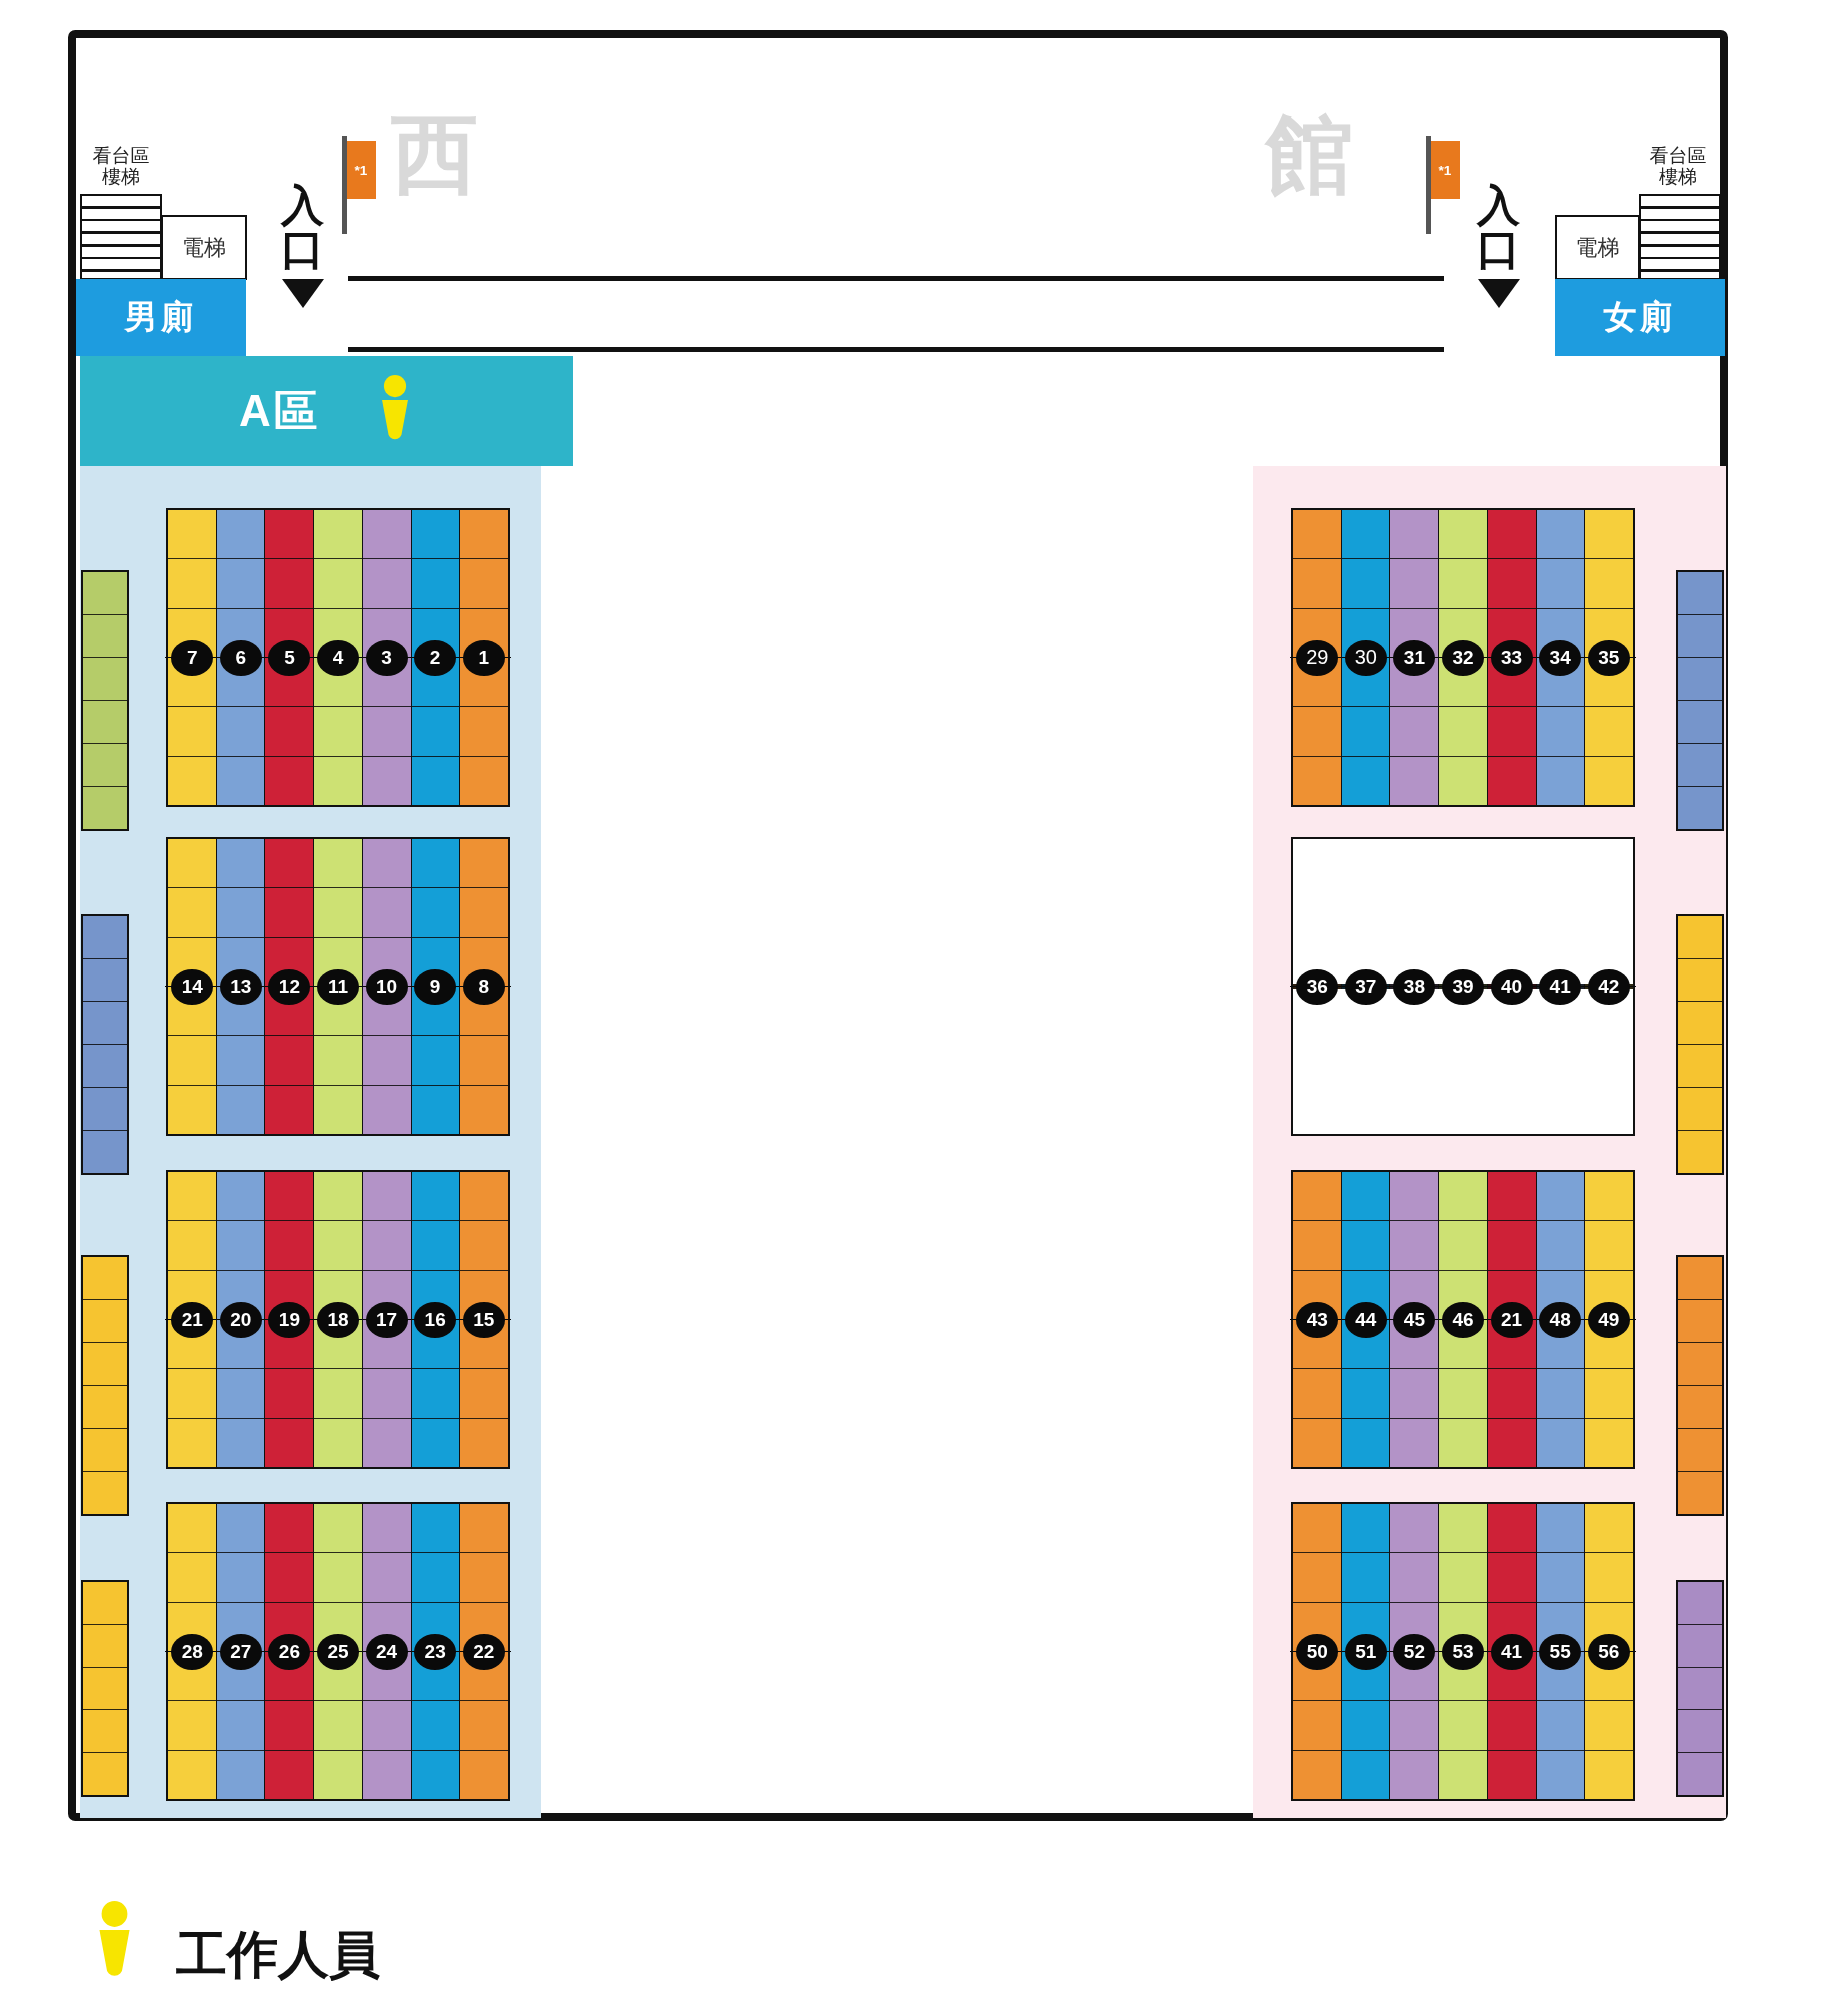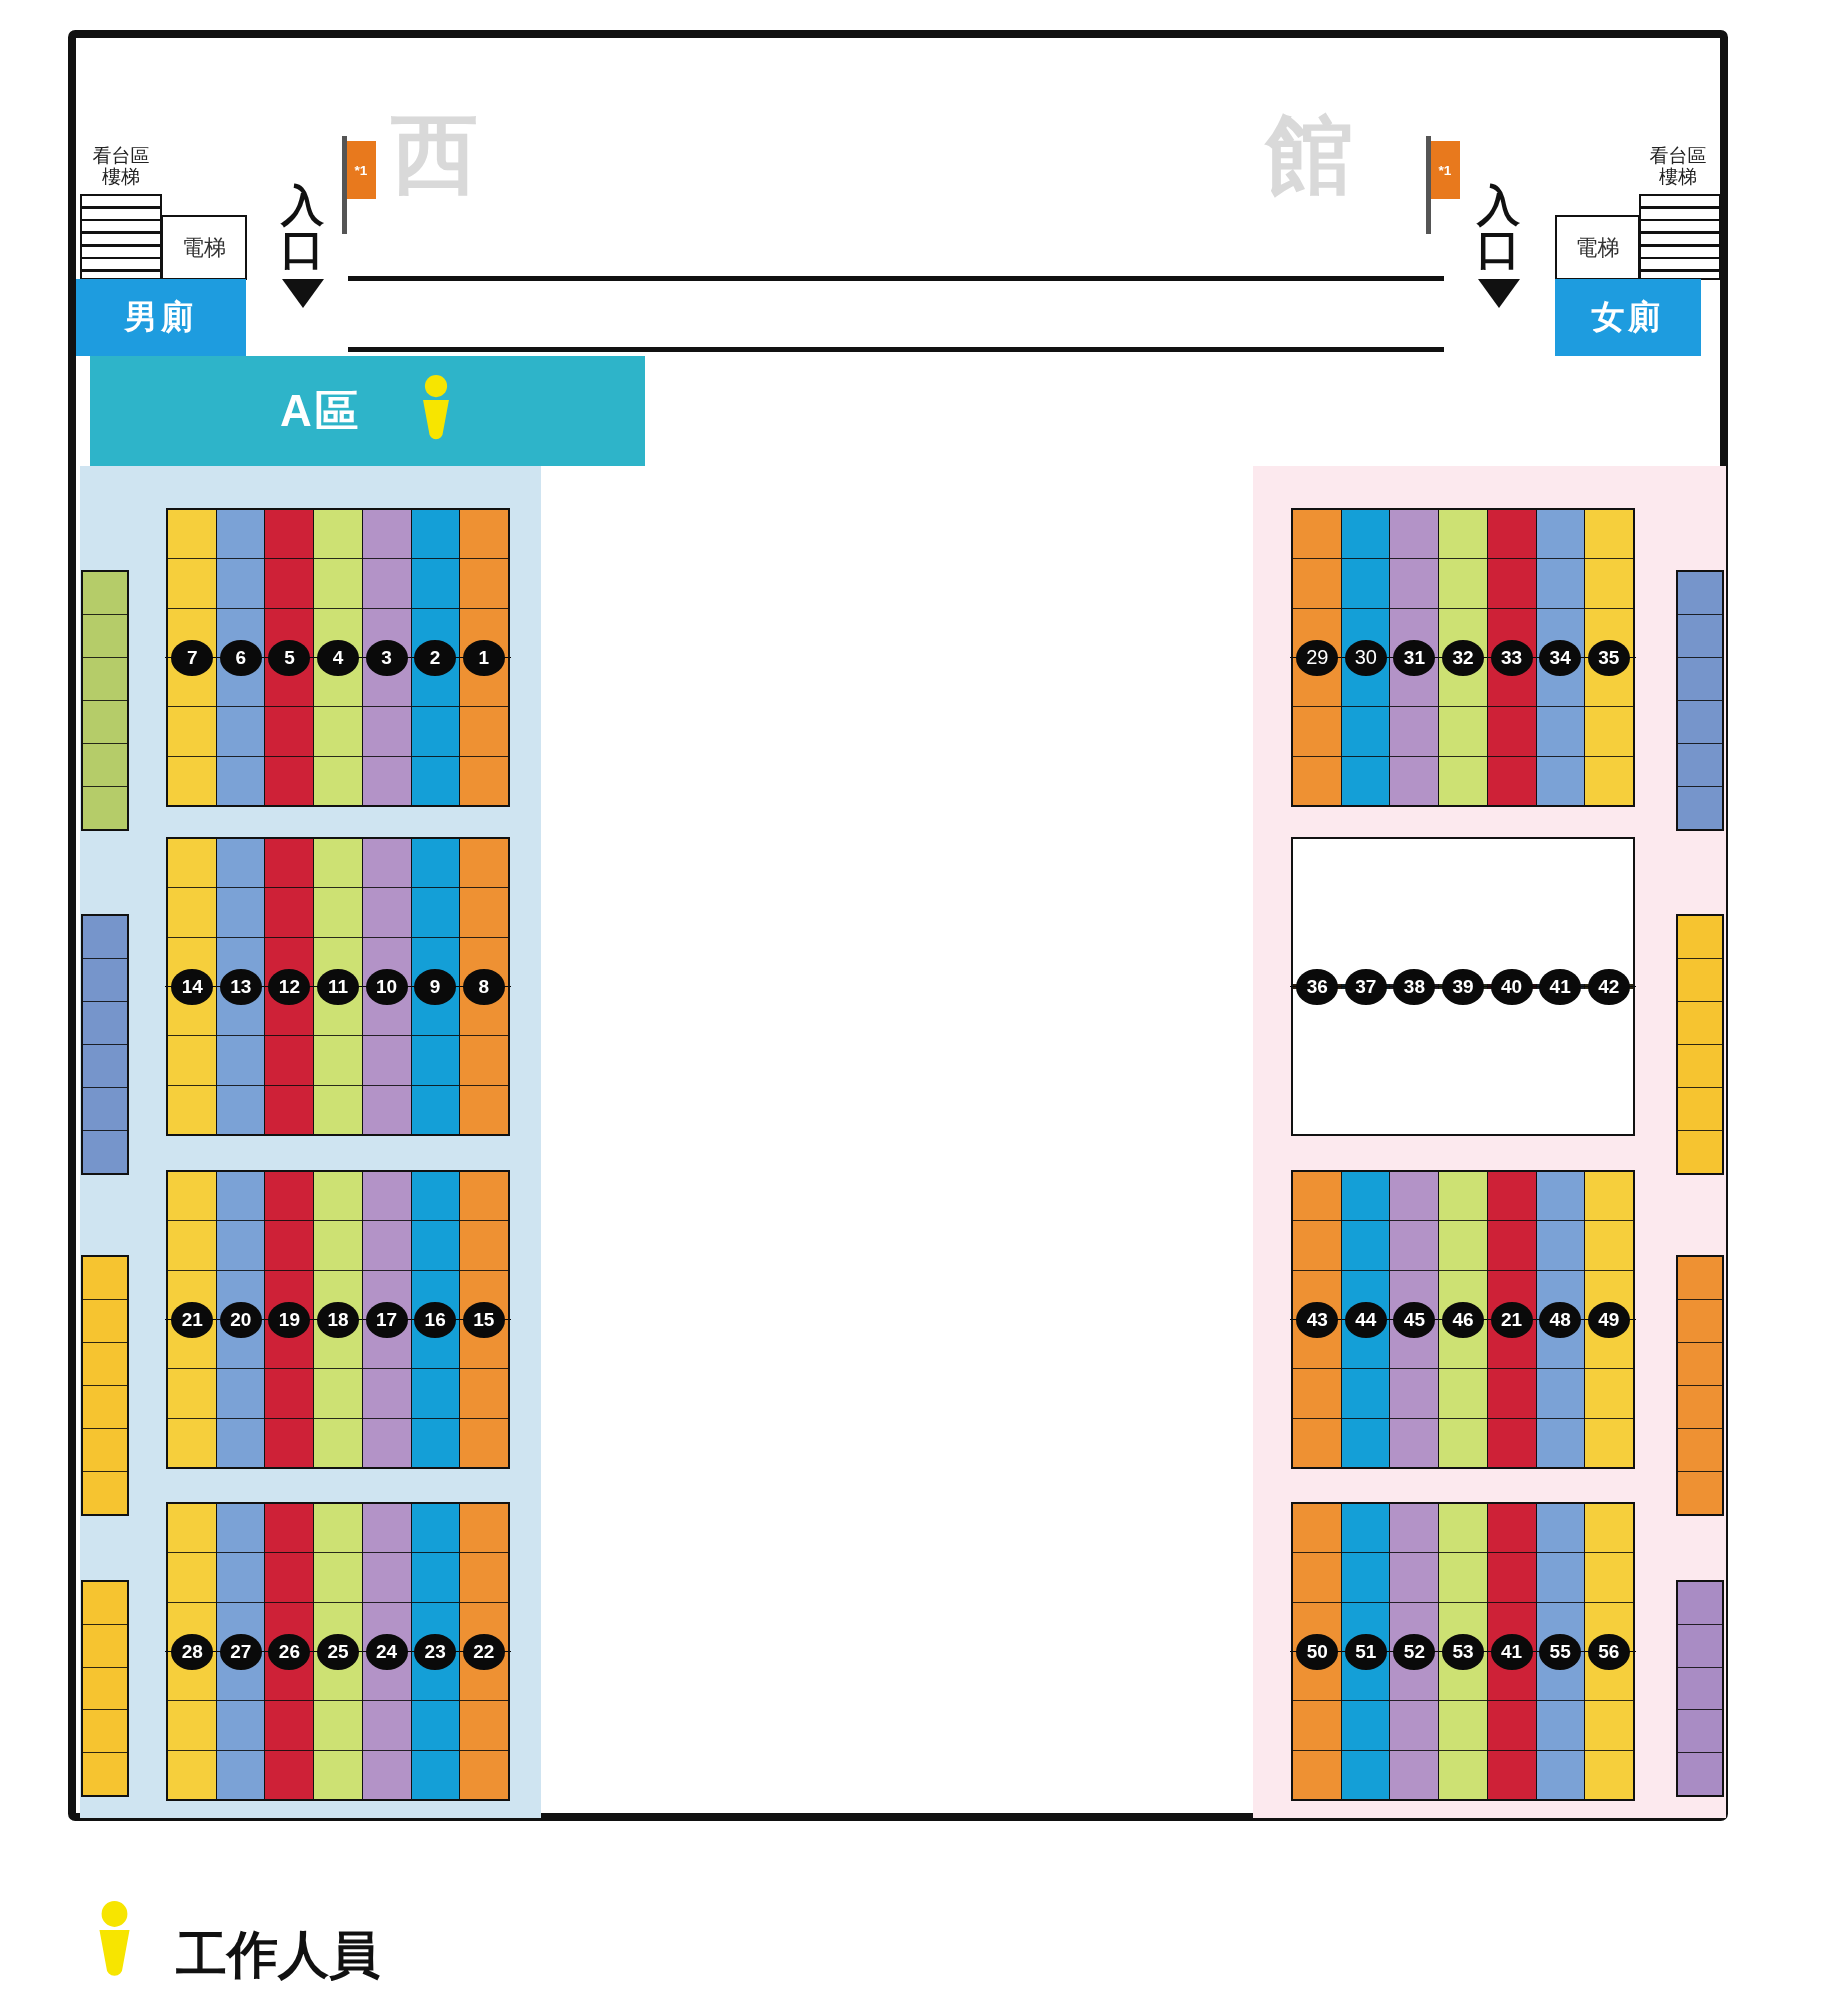--- a/index.html
+++ b/index.html
@@ -91,21 +91,21 @@
   </div>
 
   <div class="stairs-label" style="left:1628px;top:145px;">
     <div>看台區</div>
     <div>樓梯</div>
   </div>
   <div class="stairs-box" style="left:1639px;top:194px;"></div>
   <div class="elevator-box" style="left:1555px;top:215px;width:85px;">
     <span>電梯</span>
   </div>
-  <div class="toilet-box" style="left: 1555px; top: 279px; width: 146px; background: rgb(30, 156, 223);">
+  <div class="toilet-box" style="left: 1555px; top: 279px; width: 170px; background: rgb(30, 156, 223);">
     <span>女廁</span>
   </div>
 
   <div class="flag" style="left:342px;top:136px;">
     <div class="pole"></div>
     <div class="cloth" style="background: rgb(232, 121, 29);">*1</div>
   </div>
   <div class="flag" style="left:1426px;top:136px;">
     <div class="pole"></div>
     <div class="cloth" style="background: rgb(232, 121, 29);">*1</div>
@@ -116,21 +116,21 @@
     <div class="tri-down"></div>
   </div>
   <div class="entrance" style="left:1475px;top:184px;">
     <div class="entrance-label">入口</div>
     <div class="tri-down"></div>
   </div>
 
   <div class="stage-line" style="top:276px;"></div>
   <div class="stage-line" style="top:347px;"></div>
 
-  <div class="banner" id="banner-a" style="left: 80px; width: 555px; background: rgb(46, 180, 201); margin-left: 10px;">
+  <div class="banner" id="banner-a" style="left: 80px; width: 493px; background: rgb(46, 180, 201);">
     <span class="zone-label">A區</span>
     <svg class="person-icon" width="38" height="74" viewBox="0 0 40 80" style="margin-left:56px;">
       <circle cx="20" cy="13" r="12" fill="#f7e500"></circle>
       <path d="M6 28 H34 L27.5 63 a7.5 7.5 0 0 1 -15 0 Z" fill="#f7e500"></path>
     </svg>
   </div>
 
   <div class="region" id="region-a" style="left: 80px; width: 461px; background: rgb(207, 228, 241);"></div>
   <div class="region" id="region-b" style="left: 1253px; width: 473px; background: rgb(252, 233, 238);"></div>
 

